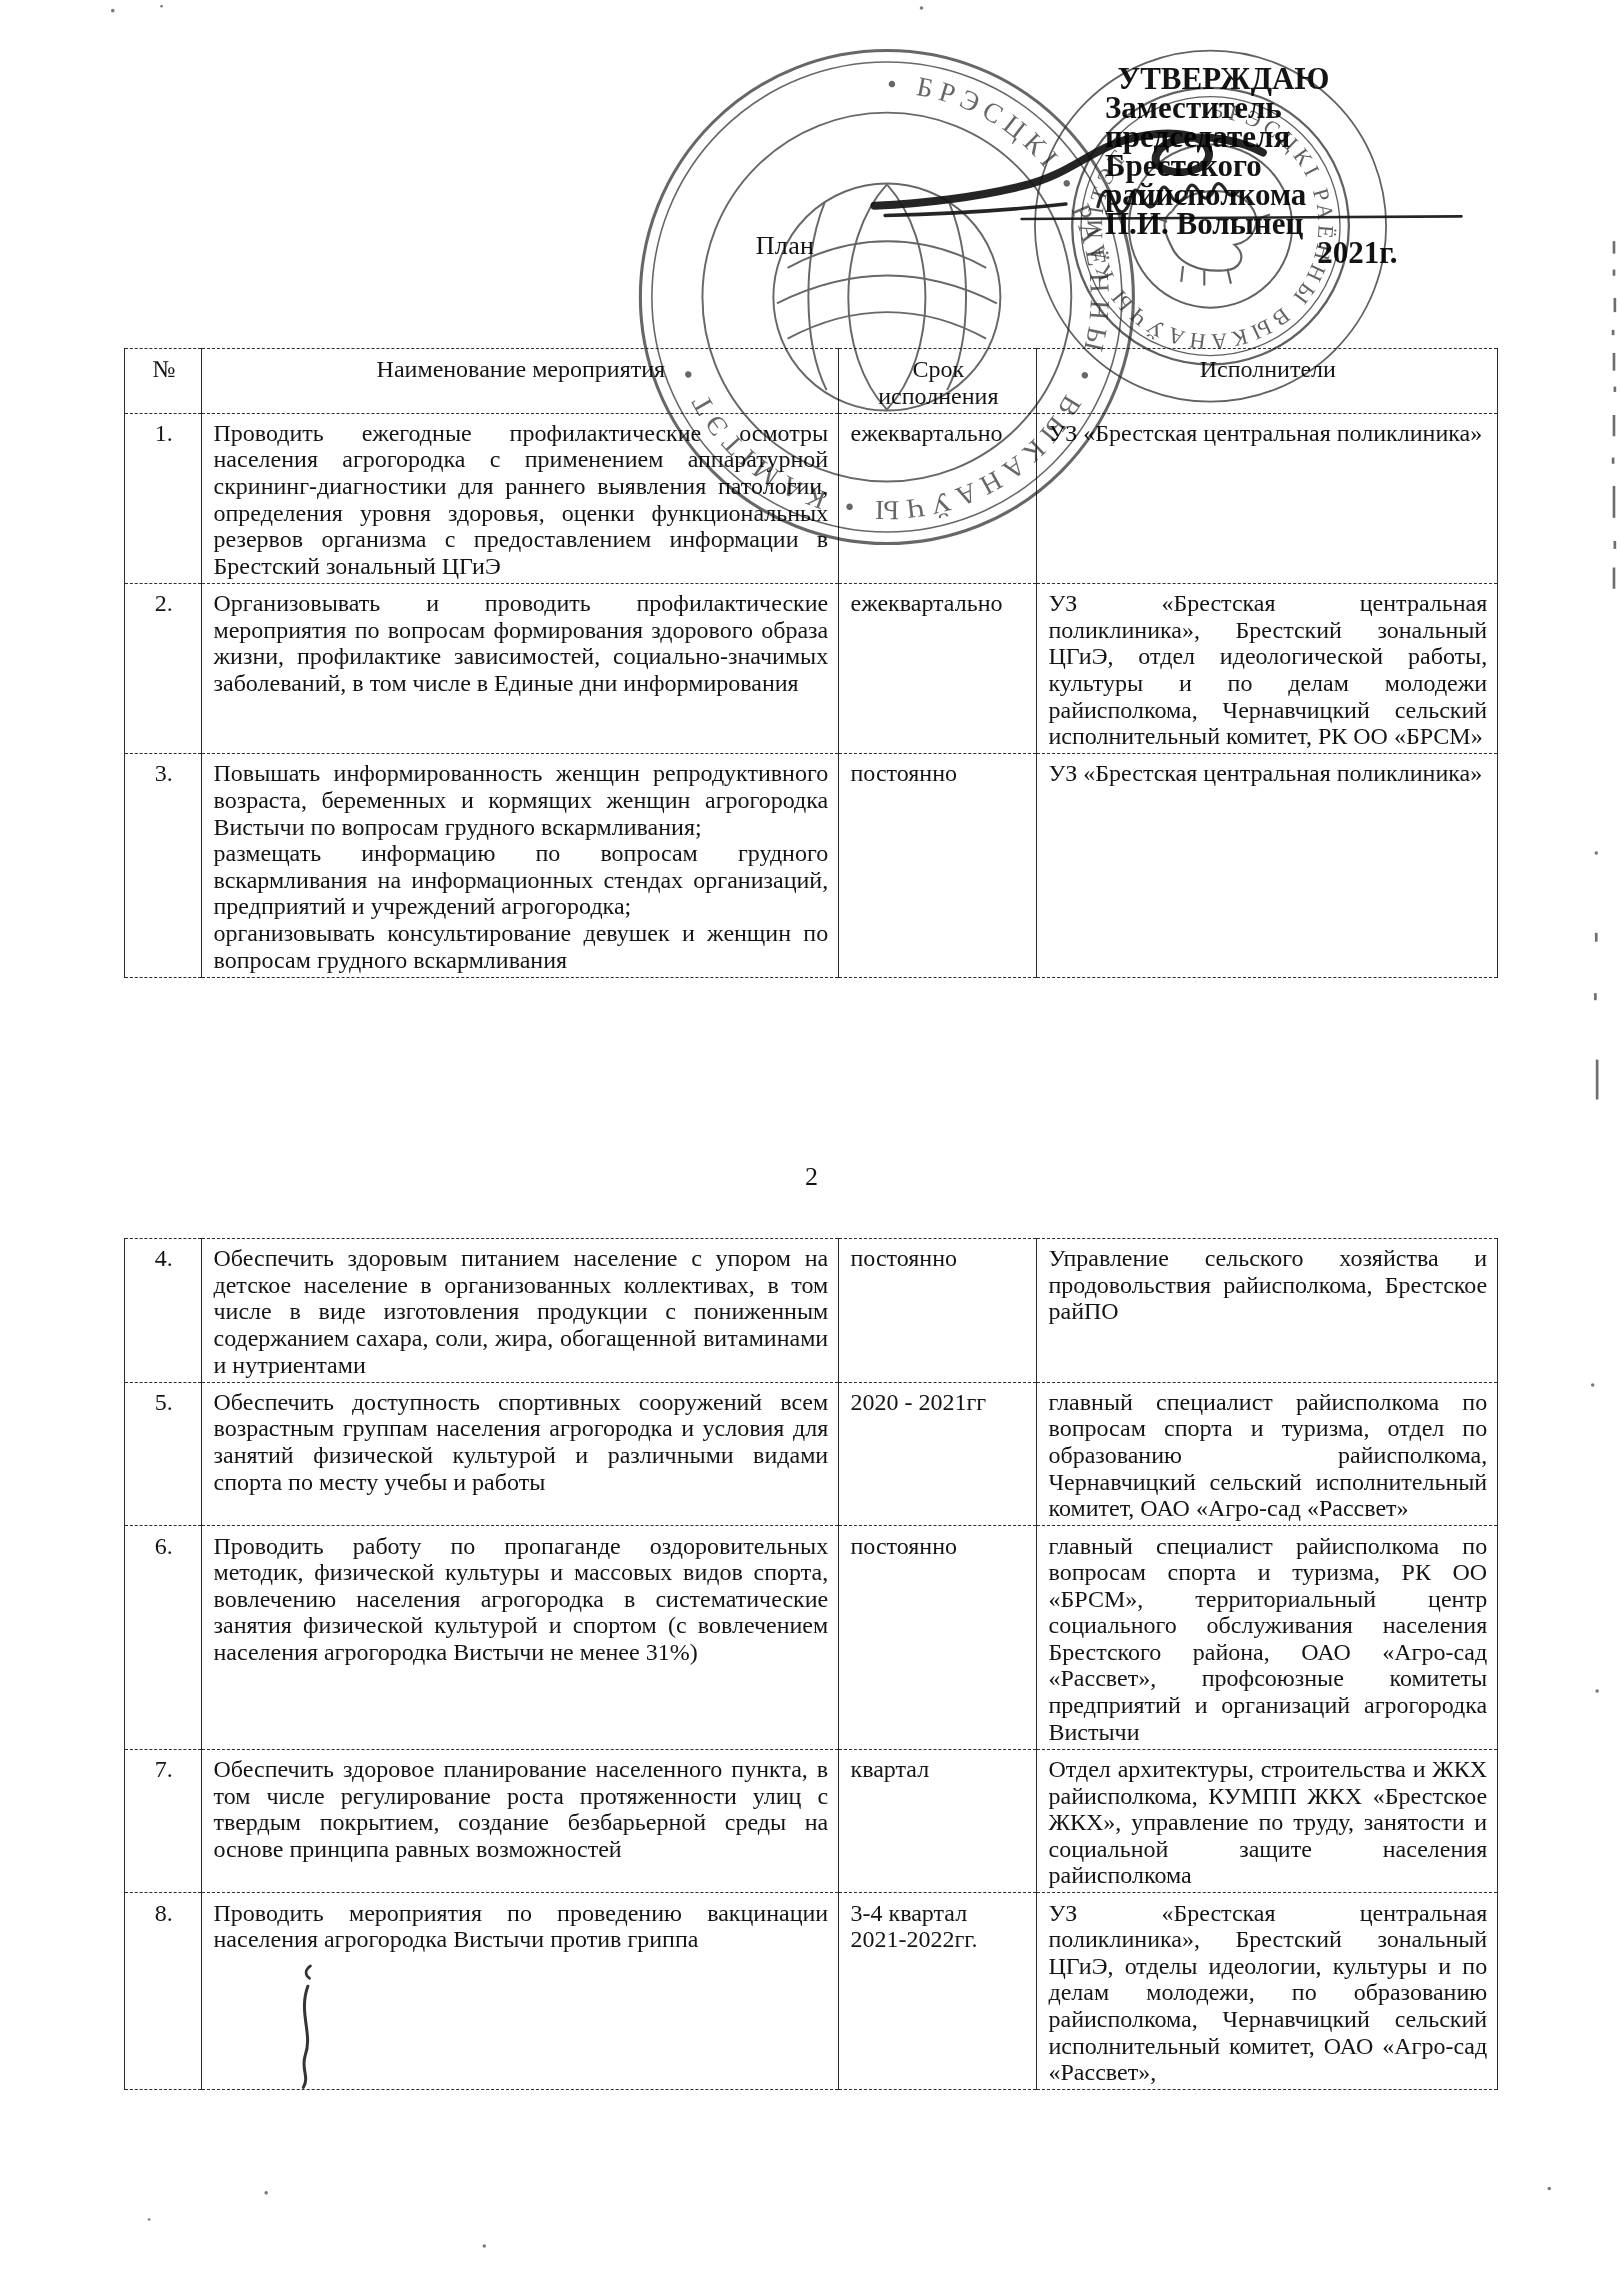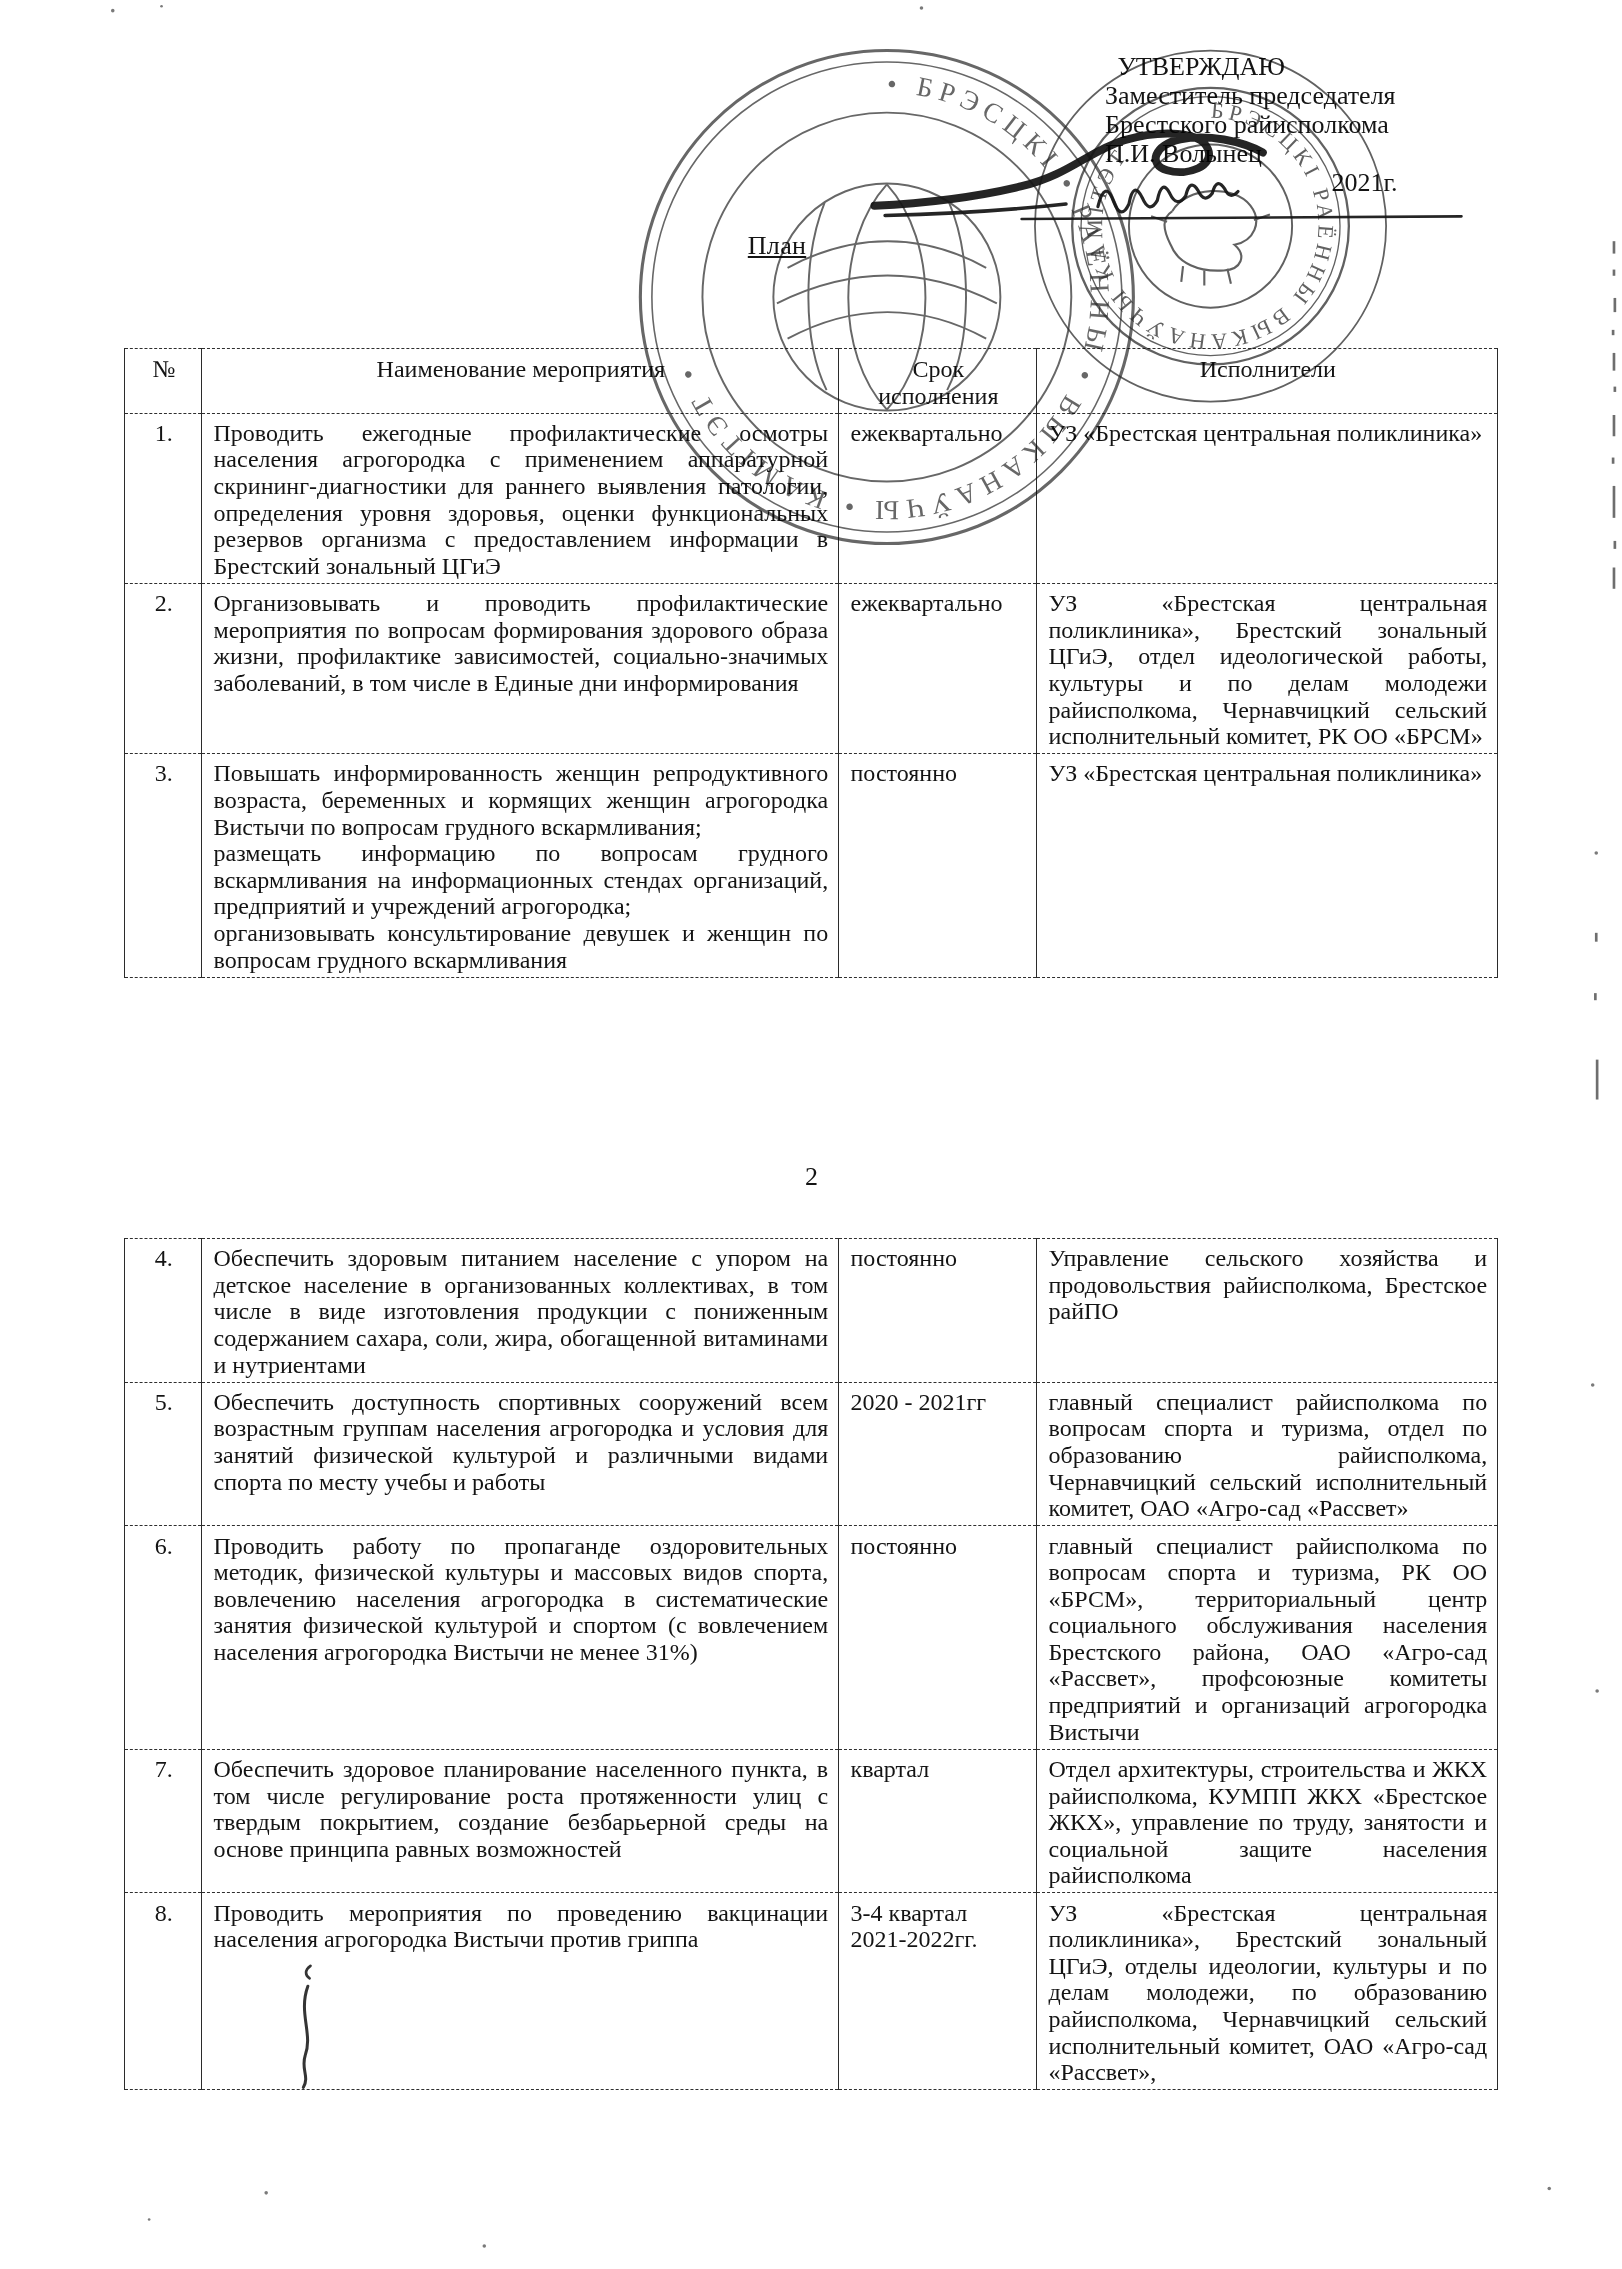--- a/index.html
+++ b/index.html
@@ -2,26 +2,26 @@
 <html style="font-size:14px"><head>
 <meta charset="utf-8">
 <style>
   html,body{margin:0;padding:0;background:#e8e8e8;}
   .page{
     position:relative;width:1623px;height:2270px;background:#ffffff;
     font-family:"Liberation Serif","DejaVu Serif",serif;color:#141414;
     overflow:hidden;
   }
   
-  .approval{position:absolute;left:1105px;top:52px;width:305px;font-size:26px;line-height:29px;}
+  .approval{position:absolute;left:1105px;top:64px;width:305px;font-size:31px;line-height:29px;font-weight:bold;}
   .approval .ap-label{padding-left:12.4px;}
   .approval .ap-name{text-align:left;padding-right:12.4px;}
   .approval .ap-date{display:flex;justify-content:flex-end;align-items:flex-start;gap:8.9px;padding-right:12.4px;height:29px;}
   
-  .doc-title{position:absolute;left:8px;top:229px;width:1538px;text-align:center;font-size:26px;line-height:33px;letter-spacing:0.3px;text-decoration:underline;}
+  .doc-title{position:absolute;left:16px;top:229px;width:1538px;text-align:center;font-size:26px;line-height:33px;letter-spacing:0.3px;}
   
   table.plan{position:absolute;left:124px;border-collapse:collapse;table-layout:fixed;width:1373px;font-size:24px;line-height:26.6px;}
   table.plan td,table.plan th{
     border-left:1.8px solid #2b2b2b;border-right:1.8px solid #2b2b2b;
     border-top:1.8px dashed #2e2e2e;border-bottom:1.8px dashed #2e2e2e;
     vertical-align:top;padding:6.2px 9.8px 3.5px 11.5px;font-weight:normal;
     white-space:pre-line;overflow:hidden;
   }
   table.plan th{text-align:center;padding-top:7px;}
   .t1{top:348px;} .t2{top:1238px;}

